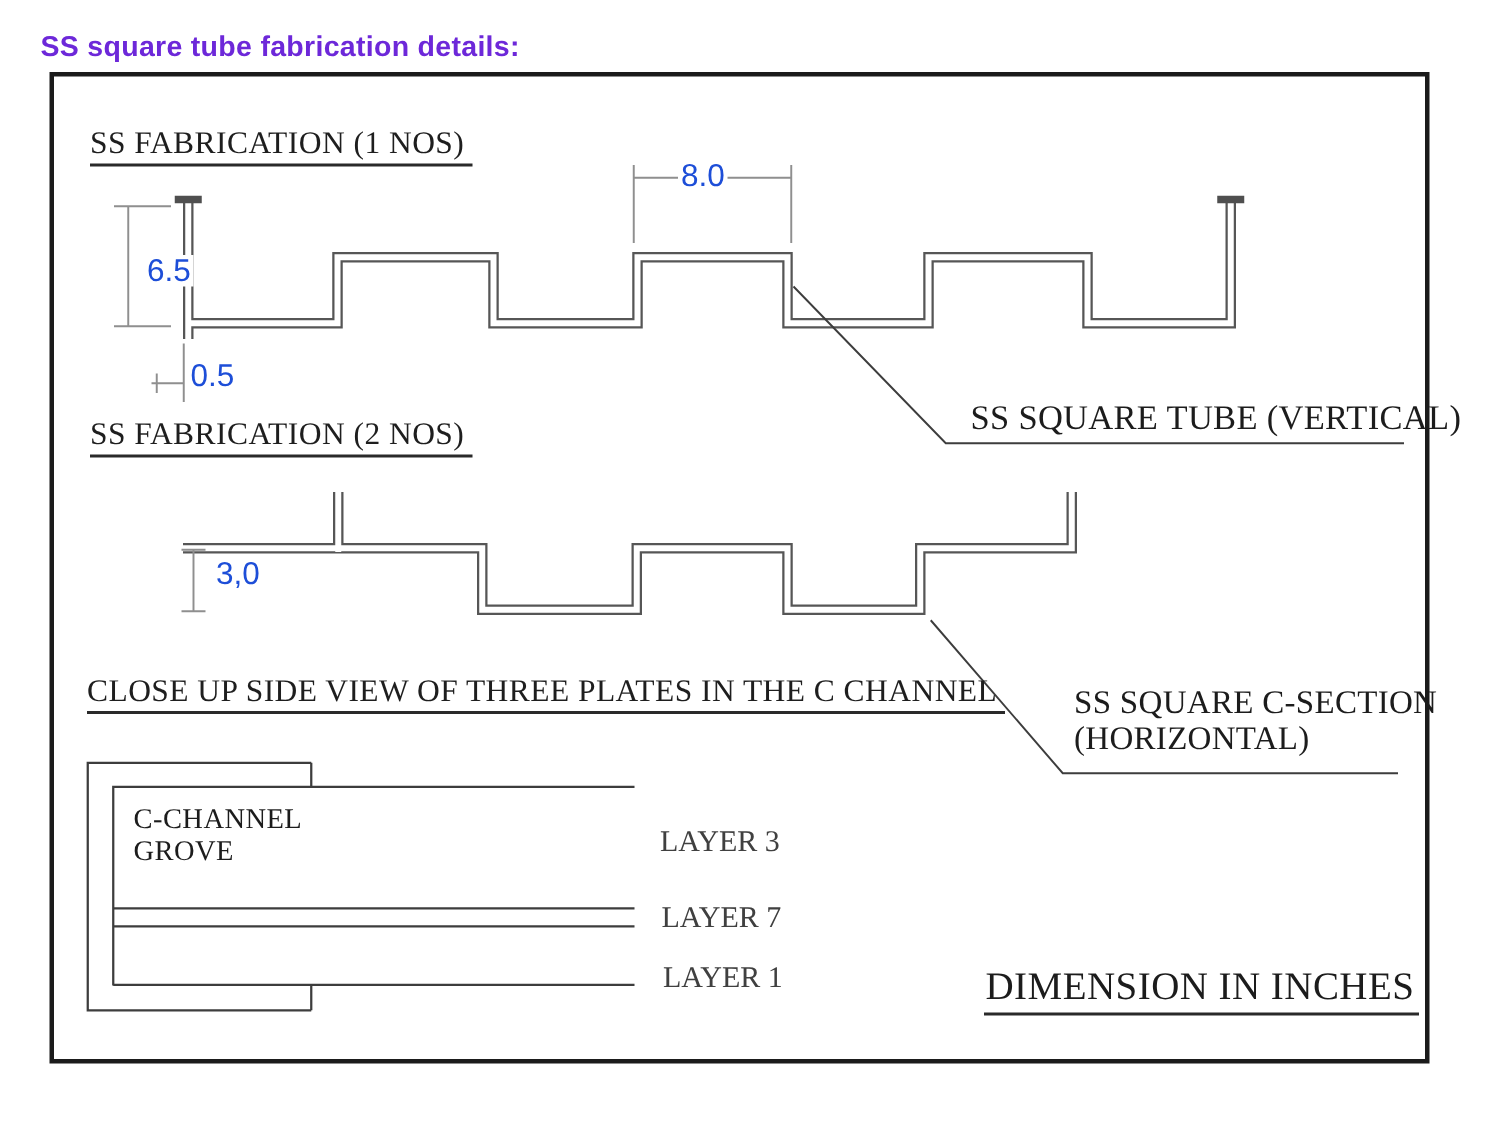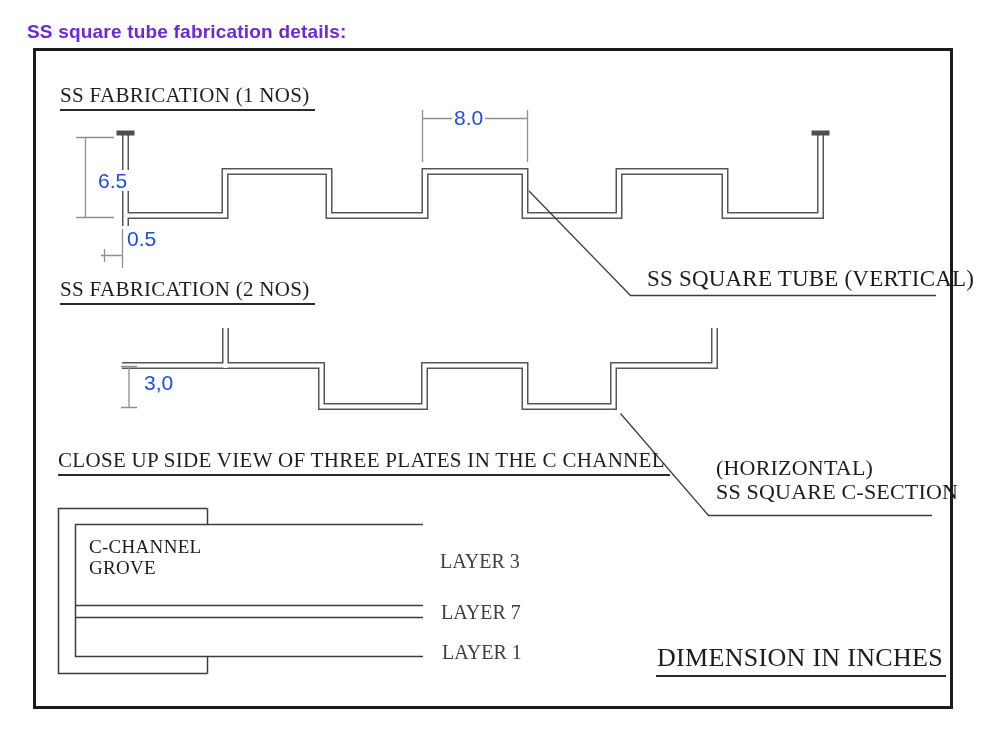--- a/index.html
+++ b/index.html
@@ -80,31 +80,31 @@
       <path class="chan" d="M75.5 656.5 H423"></path>
       <path class="chan" d="M75.5 605.5 H423"></path>
       <path class="chan" d="M75.5 617.5 H423"></path>
     </g>
   </svg>
 
   <div class="heading" style="left:60px;top:83px;">SS FABRICATION (1 NOS)</div>
 
   <div class="dim bg" style="left:64px;top:170px;margin-left:32px;">6.5</div>
   <div class="dim bg" style="left:452px;top:107px;">8.0</div>
-  <div class="dim" style="left:127px;top:228px;text-align:right;">0.5</div>
+  <div class="dim" style="left:127px;top:240px;text-align:right;">0.5</div>
 
   <div class="callout" style="left:647px;top:266px;">SS SQUARE TUBE (VERTICAL)</div>
 
   <div class="heading" style="left:60px;top:277px;">SS FABRICATION (2 NOS)</div>
 
   <div class="dim bg" style="left:110px;top:372px;margin-left:32px;">3,0</div>
 
   <div class="callout2" style="left:716px;top:456px;">
+    <div>SS SQUARE C-SECTION</div>
     <div>(HORIZONTAL)</div>
-    <div>SS SQUARE C-SECTION</div>
   </div>
 
   <div class="heading" style="left:58px;top:448px;">CLOSE UP SIDE VIEW OF THREE PLATES IN THE C CHANNEL</div>
 
   <div class="groove" style="left:89px;top:536px;">
     <div>C-CHANNEL</div>
     <div>GROVE</div>
   </div>
 
   <div class="label" style="left:440px;top:550px;">LAYER 3</div>

